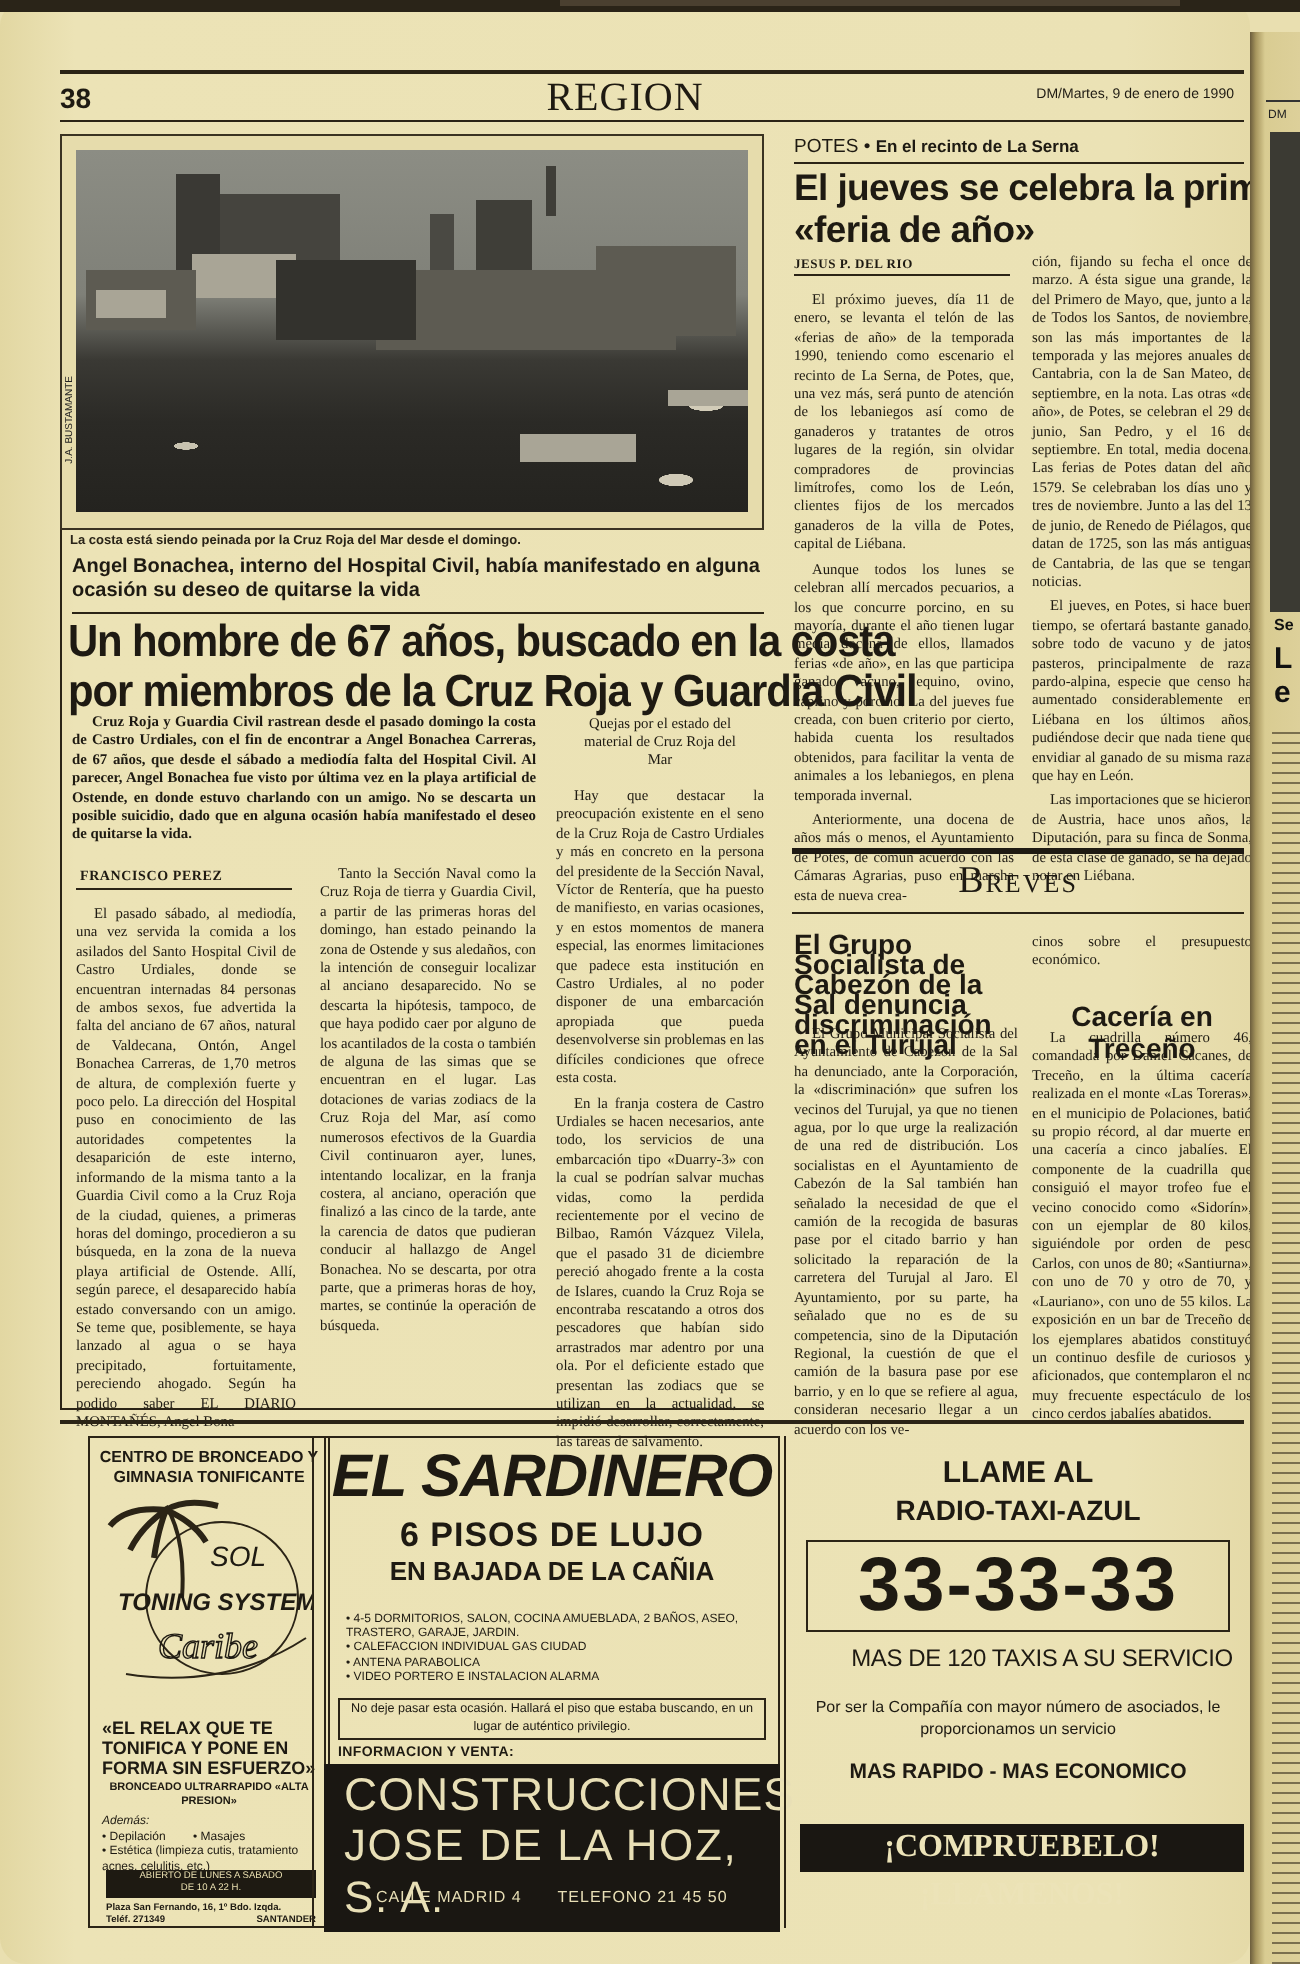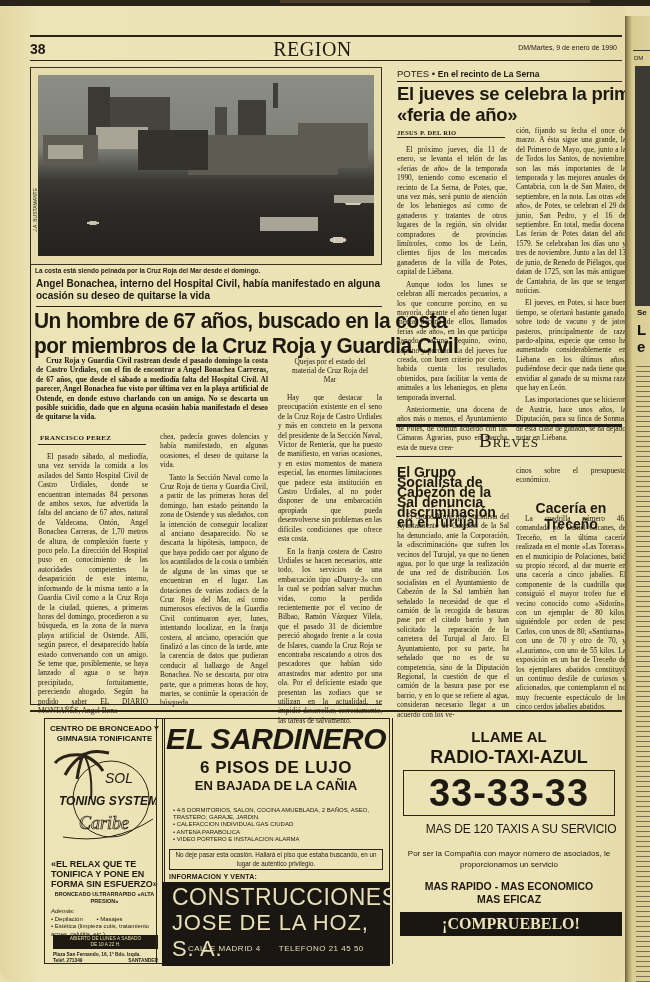--- a/index.html
+++ b/index.html
@@ -113,21 +113,21 @@
   .ad2 .a2-info { position: absolute; left: 6px; top: 154px; font-size: 7px; font-weight: bold; letter-spacing: 0.2px; }
   .ad2 .a2-dark { position: absolute; left: -1px; top: 163px; width: 228px; height: 84px; background: #1a1712; color: #e8dfb6; }
   .ad2 .a2-co1 { position: absolute; left: 10px; top: 2px; font-size: 23px; letter-spacing: 0.5px; }
   .ad2 .a2-co2 { position: absolute; left: 10px; top: 28px; font-size: 22px; letter-spacing: 0.8px; }
   .ad2 .a2-addr { position: absolute; left: 26px; top: 62px; font-size: 8px; letter-spacing: 0.5px; }
   .ad2 .a2-addr span { margin-left: 18px; }
 
   
   .ad3 { position: absolute; left: 396px; top: 718px; width: 226px; height: 248px; font-family: "Liberation Sans", sans-serif; text-align: center; }
   .ad3 .a3-l1 { position: absolute; left: 0; top: 10px; width: 100%; font-size: 15px; font-weight: bold; }
-  .ad3 .a3-l2 { position: absolute; left: 0; top: 29px; width: 100%; font-size: 18px; font-weight: bold; }
+  .ad3 .a3-l2 { position: absolute; left: 0; top: 29px; width: 100%; font-size: 14px; font-weight: bold; }
   .ad3 .a3-phonebox { position: absolute; left: 7px; top: 52px; width: 212px; height: 46px; border: 1px solid #2b2416; }
   .ad3 .a3-phone { position: absolute; left: 0; top: 1px; width: 100%; font-size: 38px; font-weight: bold; letter-spacing: 1px; }
   .ad3 .a3-fleet { position: absolute; left: 12px; top: 104px; width: 100%; font-size: 12px; letter-spacing: -0.2px; }
   .ad3 .a3-desc { position: absolute; left: 0; top: 130px; width: 100%; font-size: 8px; line-height: 11px; }
   .ad3 .a3-claim { position: absolute; left: 0; top: 162px; width: 100%; font-size: 10.5px; line-height: 13px; font-weight: bold; }
   .ad3 .a3-cta { position: absolute; left: 4px; top: 194px; width: 222px; height: 24px; background: #1a1712; color: #ece3b8; font-family: "Liberation Serif", serif; font-weight: bold; font-size: 16px; line-height: 24px; }
 </style>
 </head>
 <body>
 
@@ -168,21 +168,20 @@
   </div>
   <div class="lead-left">Cruz Roja y Guardia Civil rastrean desde el pasado domingo la costa de Castro Urdiales, con el fin de encontrar a Angel Bonachea Carreras, de 67 años, que desde el sábado a mediodía falta del Hospital Civil. Al parecer, Angel Bonachea fue visto por última vez en la playa artificial de Ostende, en donde estuvo charlando con un amigo. No se descarta un posible suicidio, dado que en alguna ocasión había manifestado el deseo de quitarse la vida.</div>
   <div class="subhead-left">Quejas por el estado del material de Cruz Roja del Mar</div>
   <div class="byline-left">FRANCISCO PEREZ</div>
   <div class="byline-rule"></div>
 
   <div class="col c1">
     <p>El pasado sábado, al mediodía, una vez servida la comida a los asilados del Santo Hospital Civil de Castro Urdiales, donde se encuentran internadas 84 personas de ambos sexos, fue advertida la falta del anciano de 67 años, natural de Valdecana, Ontón, Angel Bonachea Carreras, de 1,70 metros de altura, de complexión fuerte y poco pelo. La dirección del Hospital puso en conocimiento de las autoridades competentes la desaparición de este interno, informando de la misma tanto a la Guardia Civil como a la Cruz Roja de la ciudad, quienes, a primeras horas del domingo, procedieron a su búsqueda, en la zona de la nueva playa artificial de Ostende. Allí, según parece, el desaparecido había estado conversando con un amigo. Se teme que, posiblemente, se haya lanzado al agua o se haya precipitado, fortuitamente, pereciendo ahogado. Según ha podido saber EL DIARIO MONTAÑÉS, Angel Bona-</p>
   </div>
   <div class="col c2">
-    <p style="text-indent:0">chea, padecía graves dolencias y había manifestado, en algunas ocasiones, el deseo de quitarse la vida.</p>
     <p>Tanto la Sección Naval como la Cruz Roja de tierra y Guardia Civil, a partir de las primeras horas del domingo, han estado peinando la zona de Ostende y sus aledaños, con la intención de conseguir localizar al anciano desaparecido. No se descarta la hipótesis, tampoco, de que haya podido caer por alguno de los acantilados de la costa o también de alguna de las simas que se encuentran en el lugar. Las dotaciones de varias zodiacs de la Cruz Roja del Mar, así como numerosos efectivos de la Guardia Civil continuaron ayer, lunes, intentando localizar, en la franja costera, al anciano, operación que finalizó a las cinco de la tarde, ante la carencia de datos que pudieran conducir al hallazgo de Angel Bonachea. No se descarta, por otra parte, que a primeras horas de hoy, martes, se continúe la operación de búsqueda.</p>
   </div>
   <div class="col c3">
     <p>Hay que destacar la preocupación existente en el seno de la Cruz Roja de Castro Urdiales y más en concreto en la persona del presidente de la Sección Naval, Víctor de Rentería, que ha puesto de manifiesto, en varias ocasiones, y en estos momentos de manera especial, las enormes limitaciones que padece esta institución en Castro Urdiales, al no poder disponer de una embarcación apropiada que pueda desenvolverse sin problemas en las difíciles condiciones que ofrece esta costa.</p>
     <p>En la franja costera de Castro Urdiales se hacen necesarios, ante todo, los servicios de una embarcación tipo «Duarry-3» con la cual se podrían salvar muchas vidas, como la perdida recientemente por el vecino de Bilbao, Ramón Vázquez Vilela, que el pasado 31 de diciembre pereció ahogado frente a la costa de Islares, cuando la Cruz Roja se encontraba rescatando a otros dos pescadores que habían sido arrastrados mar adentro por una ola. Por el deficiente estado que presentan las zodiacs que se utilizan en la actualidad, se impidió desarrollar, correctamente, las tareas de salvamento.</p>
   </div>
   <div class="frame-bottom"></div>
 
   <div class="kicker-right">
     <span>POTES</span>
@@ -279,21 +278,20 @@
   <div class="ad3">
     <div class="a3-l1">LLAME AL</div>
     <div class="a3-l2">RADIO-TAXI-AZUL</div>
     <div class="a3-phonebox">
       <div class="a3-phone">33-33-33</div>
     </div>
     <div class="a3-fleet">MAS DE 120 TAXIS A SU SERVICIO</div>
     <div class="a3-desc">Por ser la Compañía con mayor número de asociados, le proporcionamos un servicio</div>
     <div class="a3-claim">
       <div>MAS RAPIDO - MAS ECONOMICO</div>
-      <div>MAS EFICAZ</div>
     </div>
     <div class="a3-cta">¡COMPRUEBELO! ¡LLAMENOS!</div>
   </div>
 </div>
 
 <div class="edge-top">
     <div class="gap"></div>
   </div>
 
 <div class="next-page">

